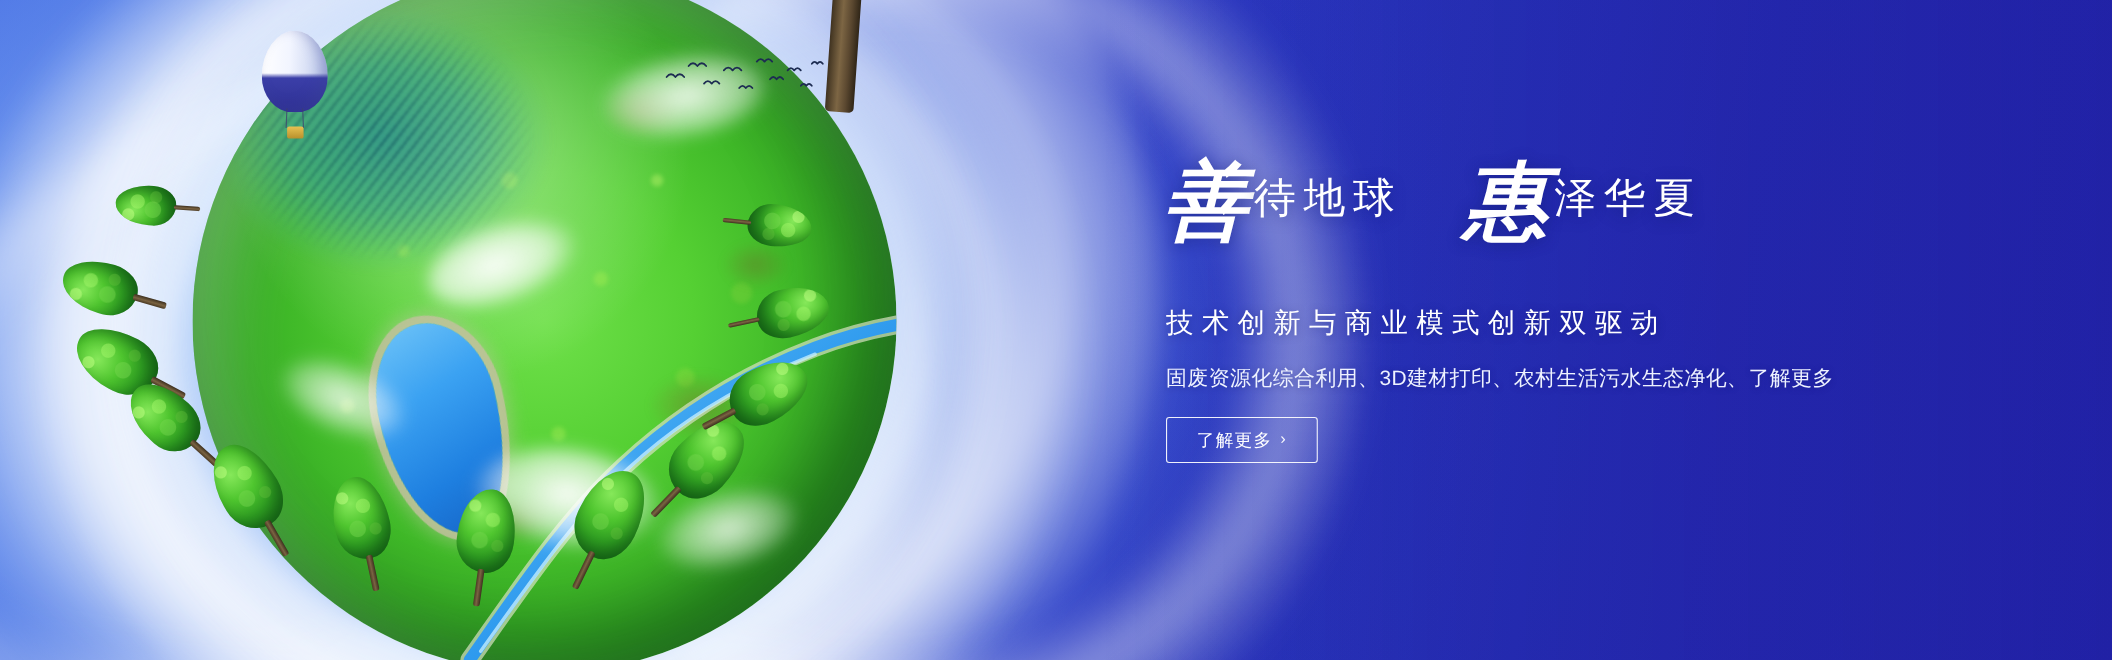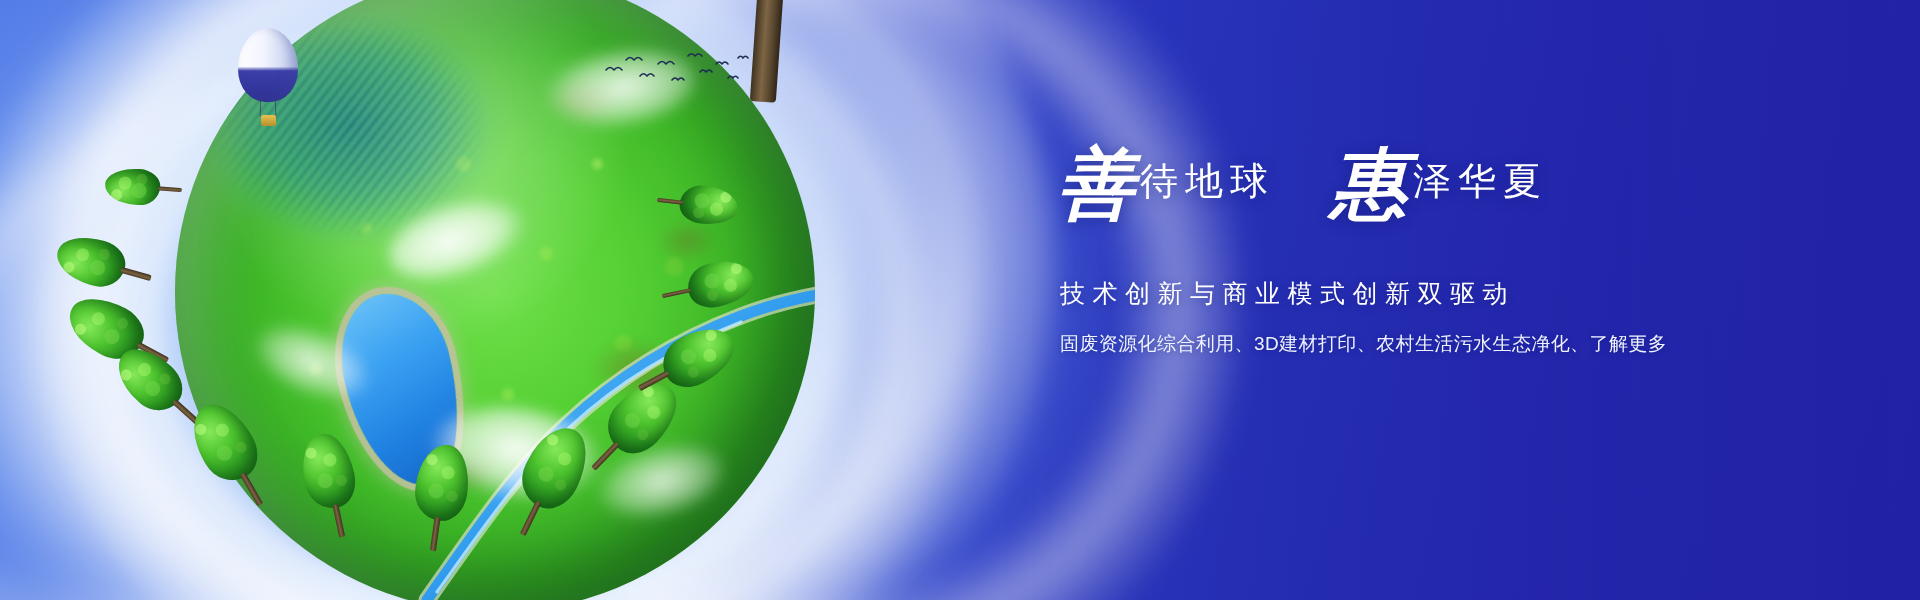--- a/index.html
+++ b/index.html
@@ -399,15 +399,19 @@
 
   <div class="content">
 
     <div class="headline">
       <span class="hl-big">善</span><span class="hl-sm">待地球</span><span class="hl-gap"></span><span class="hl-big">惠</span><span class="hl-sm">泽华夏</span>
     </div>
 
     <div class="subtitle">技术创新与商业模式创新双驱动</div>
     <div class="tagline">固废资源化综合利用、3D建材打印、农村生活污水生态净化、了解更多</div>
 
+    <div class="cta">
+      <span>了解更多</span>
+      <span class="chev">›</span>
+    </div>
 
   </div>
 </div>
 
 </body></html>

